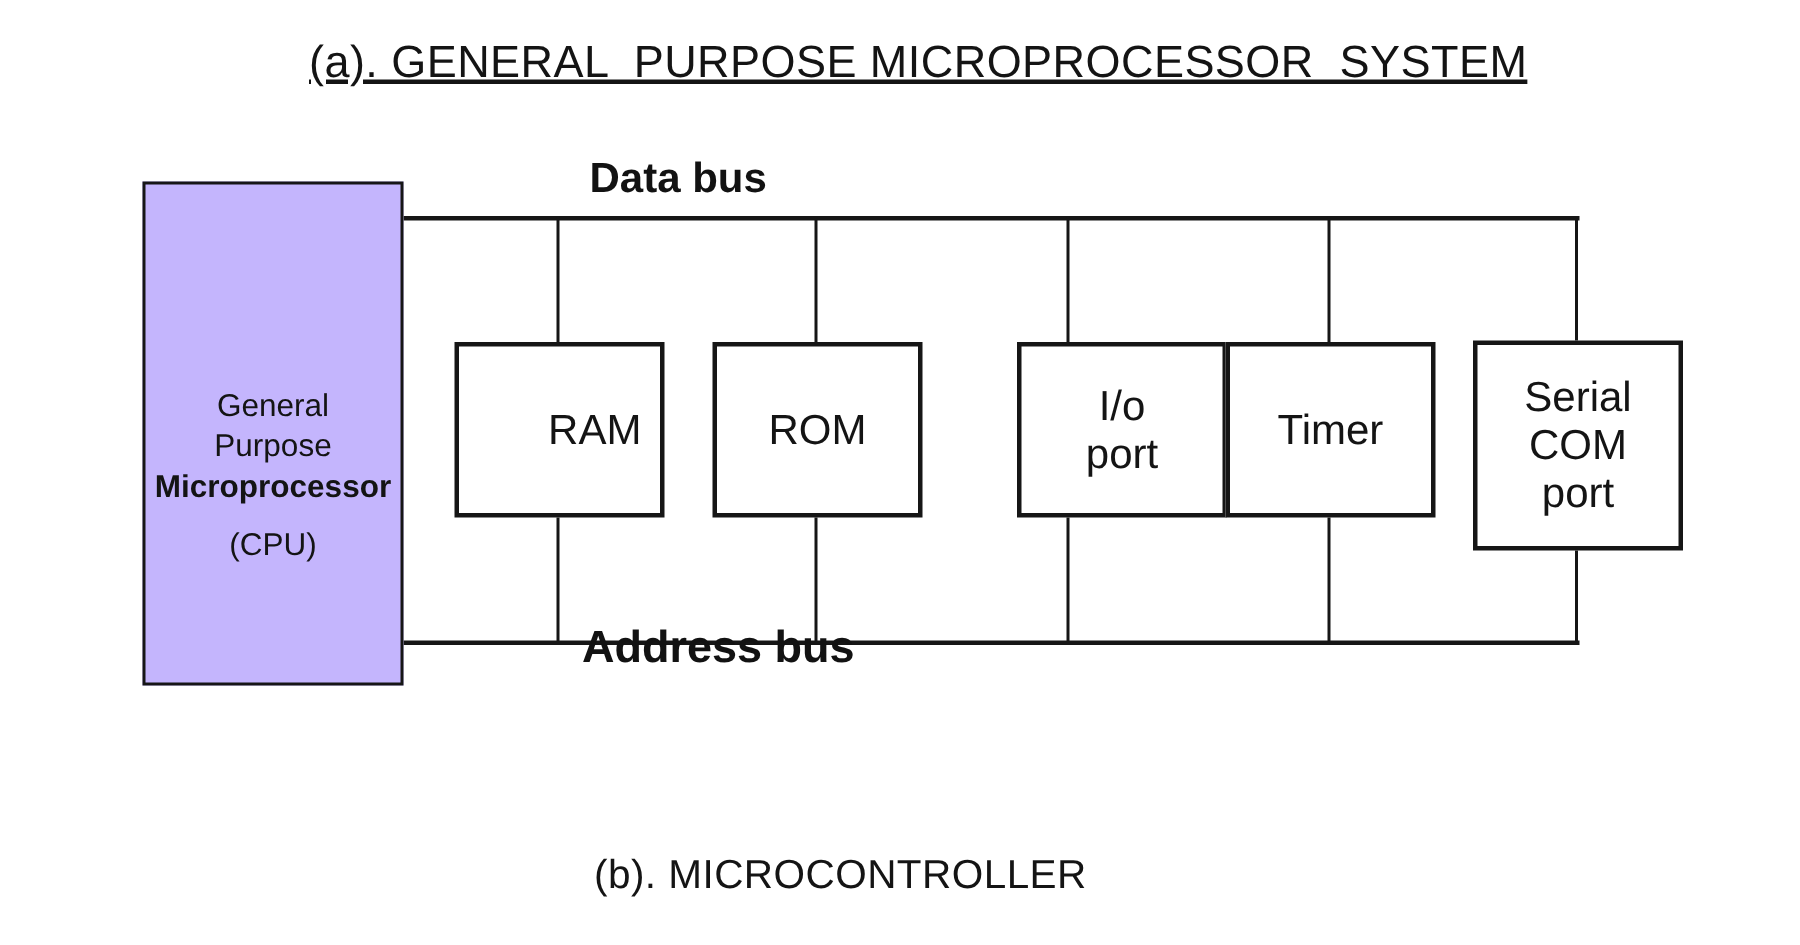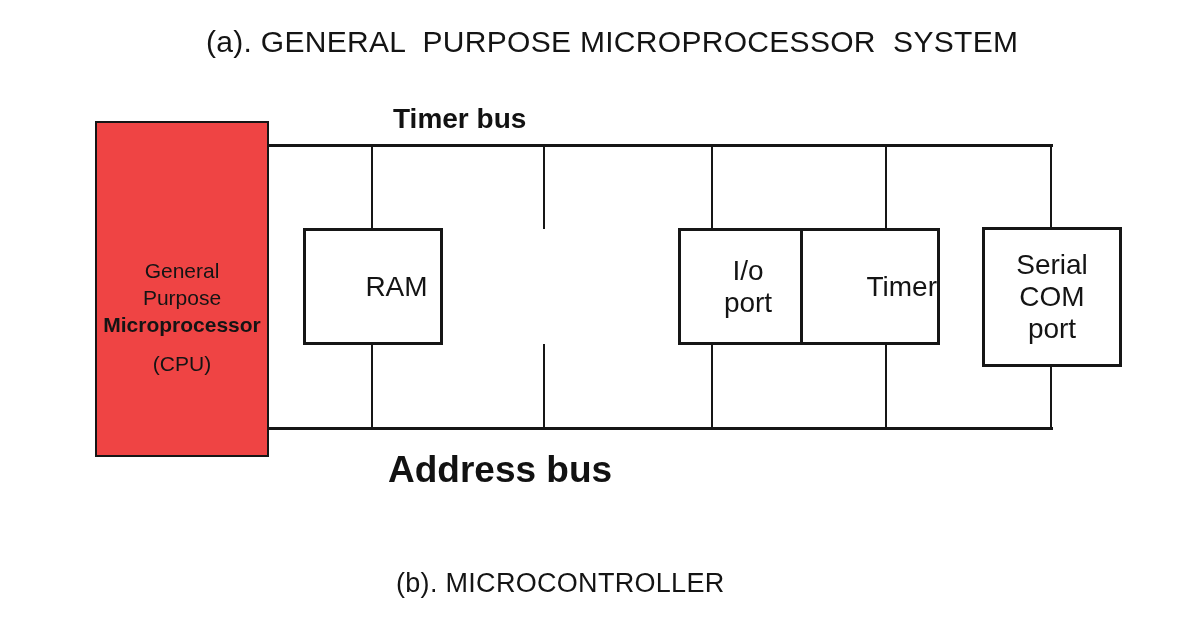--- a/index.html
+++ b/index.html
@@ -18,32 +18,32 @@
   }
   .abs { position: absolute; }
 
   
   .section-title {
     font-size: 30px;
     letter-spacing: 0.3px;
     white-space: pre;
     color: #141414;
   }
-  #title-a { left: 206px; top: 25px; }
+  #title-a { left: 206px; top: 25px; text-decoration: underline; }
   #title-b { left: 396px; top: 568px; font-size: 27px; }
 
   
   .bus-label {
     font-weight: bold;
     font-size: 28px;
     color: #121212;
     white-space: pre;
   }
   #data-bus-label    { left: 393px; top: 103px; }
-  #address-bus-label { left: 388px; top: 449px; font-size: 37px; }
+  #address-bus-label { left: 388px; top: 415px; font-size: 30px; }
 
   
   .hline {
     background: #161616;
     height: 3px;
     left: 269px;
     width: 784px;
   }
   #data-bus-line    { top: 144px; }
   #address-bus-line { top: 427px; }
@@ -60,21 +60,21 @@
   .cx2 { left: 711px; }
   .cx3 { left: 885px; }
   .cx4 { left: 1050px; }
 
   
   #cpu-box {
     left: 95px; top: 121px;
     width: 174px; height: 336px;
     border: 2px solid #161616;
     box-sizing: border-box;
-    background: #ef4444;
+    background: #c4b5fd;
   }
   .cpu-text {
     position: absolute;
     left: 0; top: 134px;
     width: 100%;
     text-align: center;
     font-size: 21px;
     line-height: 27px;
     color: #141414;
   }
@@ -96,31 +96,31 @@
   .pbox .box-label {
     font-size: 28px;
     line-height: 1.14;
     text-align: center;
     white-space: pre-line;
     color: #141414;
   }
   #pbox-0 { left: 303px; padding-left: 47px; }
   #pbox-1 { left: 475px; }
   #pbox-2 { left: 678px; }
-  #pbox-3 { left: 800px; justify-content: flex-end; }
+  #pbox-3 { left: 817px; }
   #pbox-4 { left: 982px; top: 227px; height: 140px; }
 </style>
 </head>
 <body>
 
 <div id="canvas">
 
   <div class="abs section-title" id="title-a">(a). GENERAL  PURPOSE MICROPROCESSOR  SYSTEM</div>
 
-  <div class="abs bus-label" id="data-bus-label">Timer bus</div>
+  <div class="abs bus-label" id="data-bus-label">Data bus</div>
 
   <div class="abs hline" id="data-bus-line"></div>
 
   <div class="abs hline" id="address-bus-line"></div>
 
   <div class="abs bus-label" id="address-bus-label">Address bus</div>
 
   <div class="abs vline conn-top cx0"></div>
   <div class="abs vline conn-top cx1"></div>
   <div class="abs vline conn-top cx2"></div>
@@ -138,20 +138,23 @@
       <div class="cpu-name-top">General
 Purpose</div>
       <div class="cpu-name-bold">Microprocessor</div>
       <div class="cpu-alias">(CPU)</div>
     </div>
   </div>
 
   <div class="abs pbox" id="pbox-0">
     <div class="box-label">RAM</div>
   </div>
+  <div class="abs pbox" id="pbox-1">
+    <div class="box-label">ROM</div>
+  </div>
   <div class="abs pbox" id="pbox-2">
     <div class="box-label">I/o
 port</div>
   </div>
   <div class="abs pbox" id="pbox-3">
     <div class="box-label">Timer</div>
   </div>
   <div class="abs pbox" id="pbox-4">
     <div class="box-label">Serial
 COM

